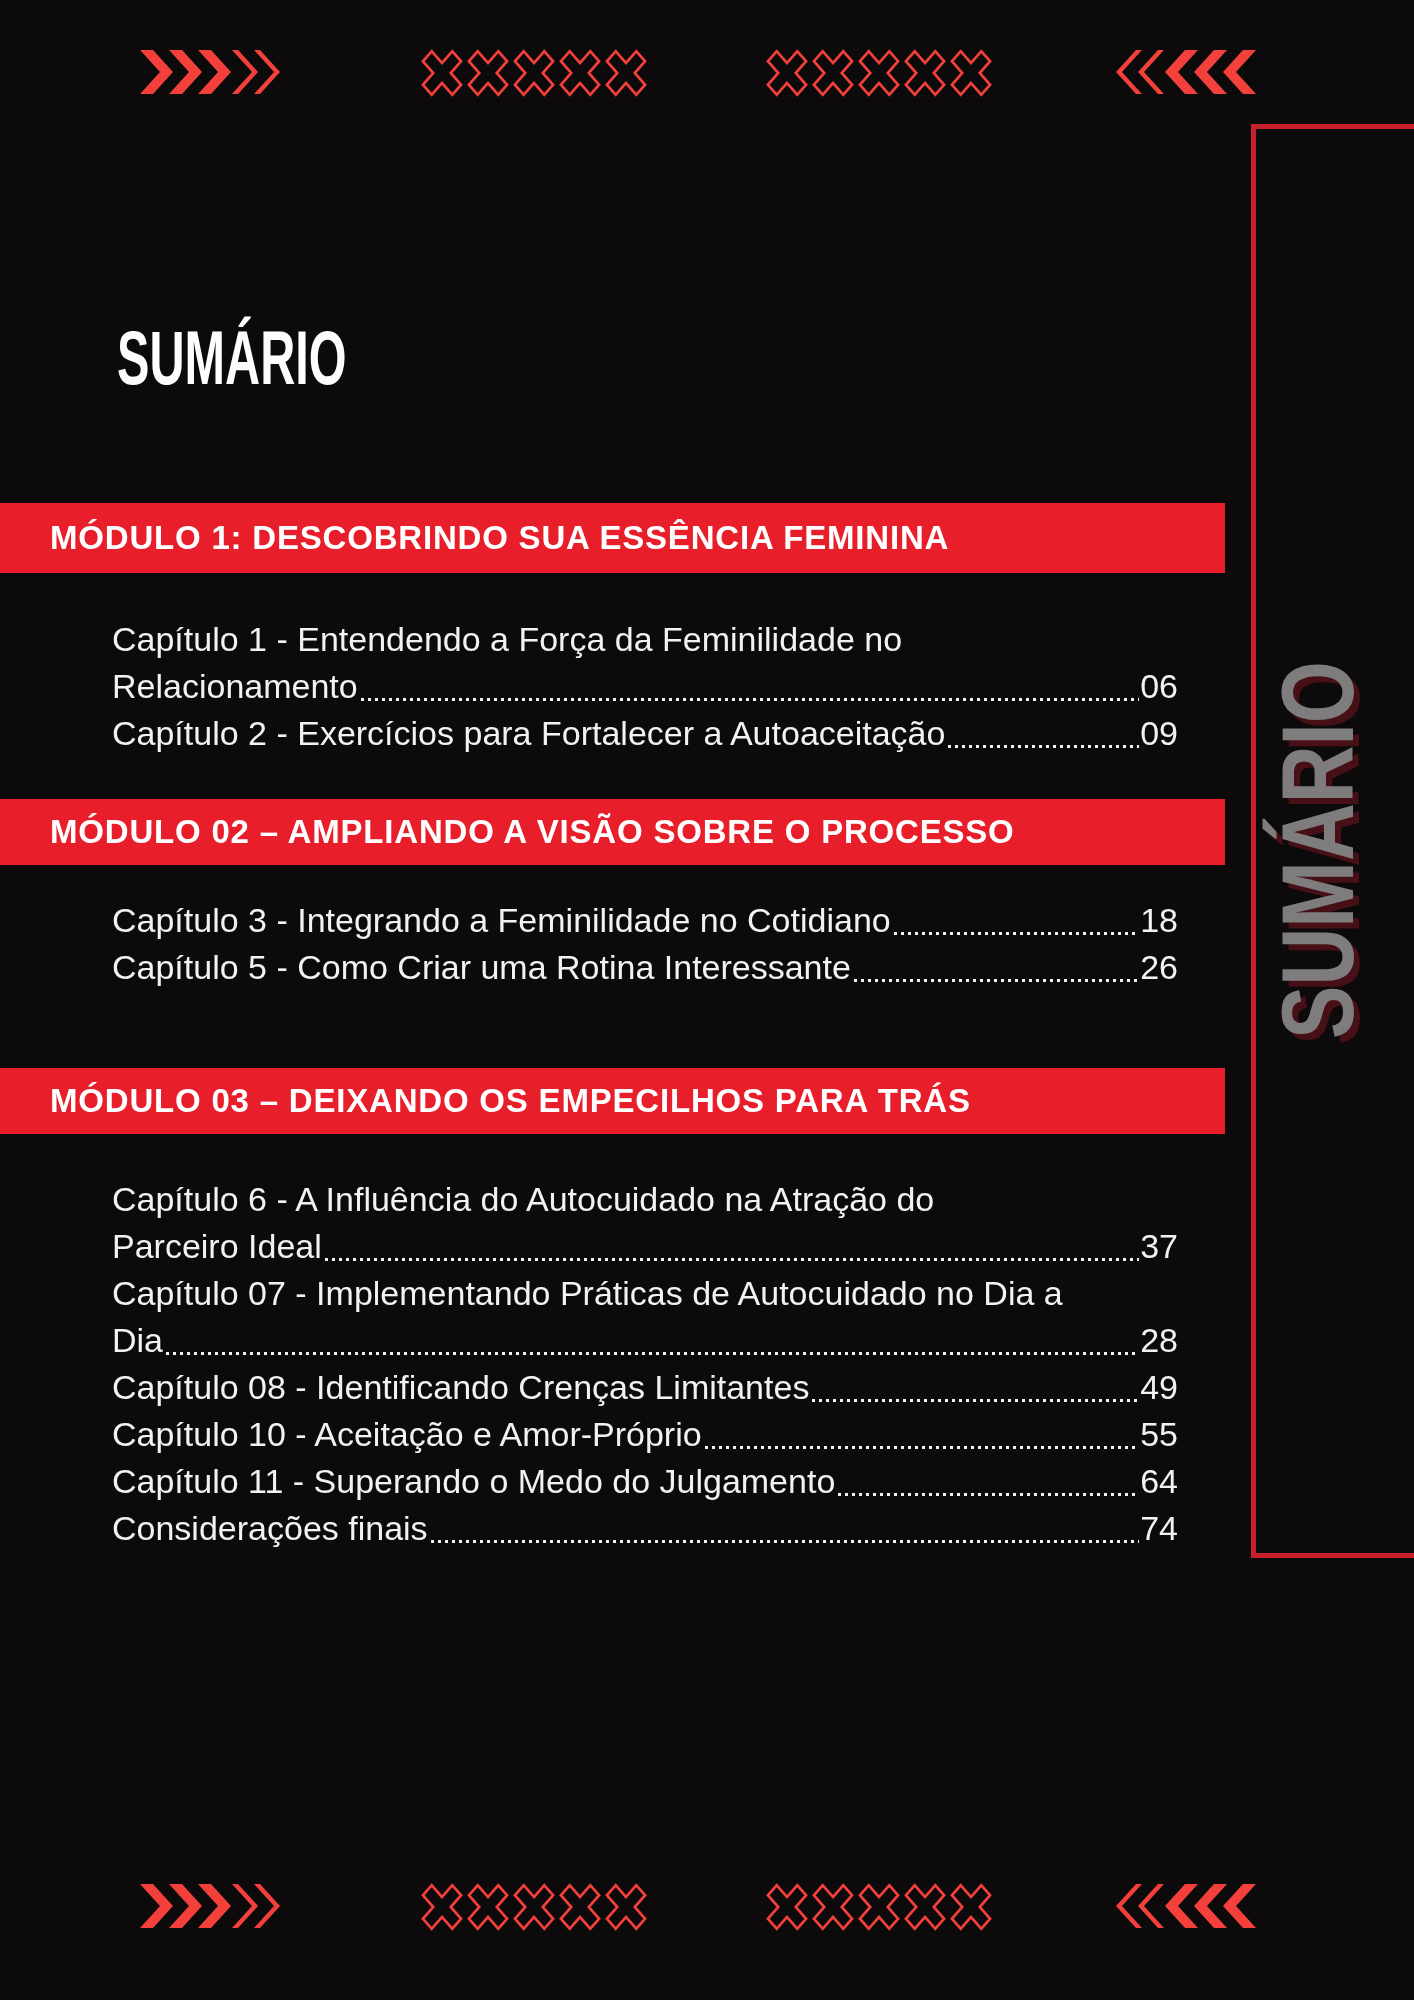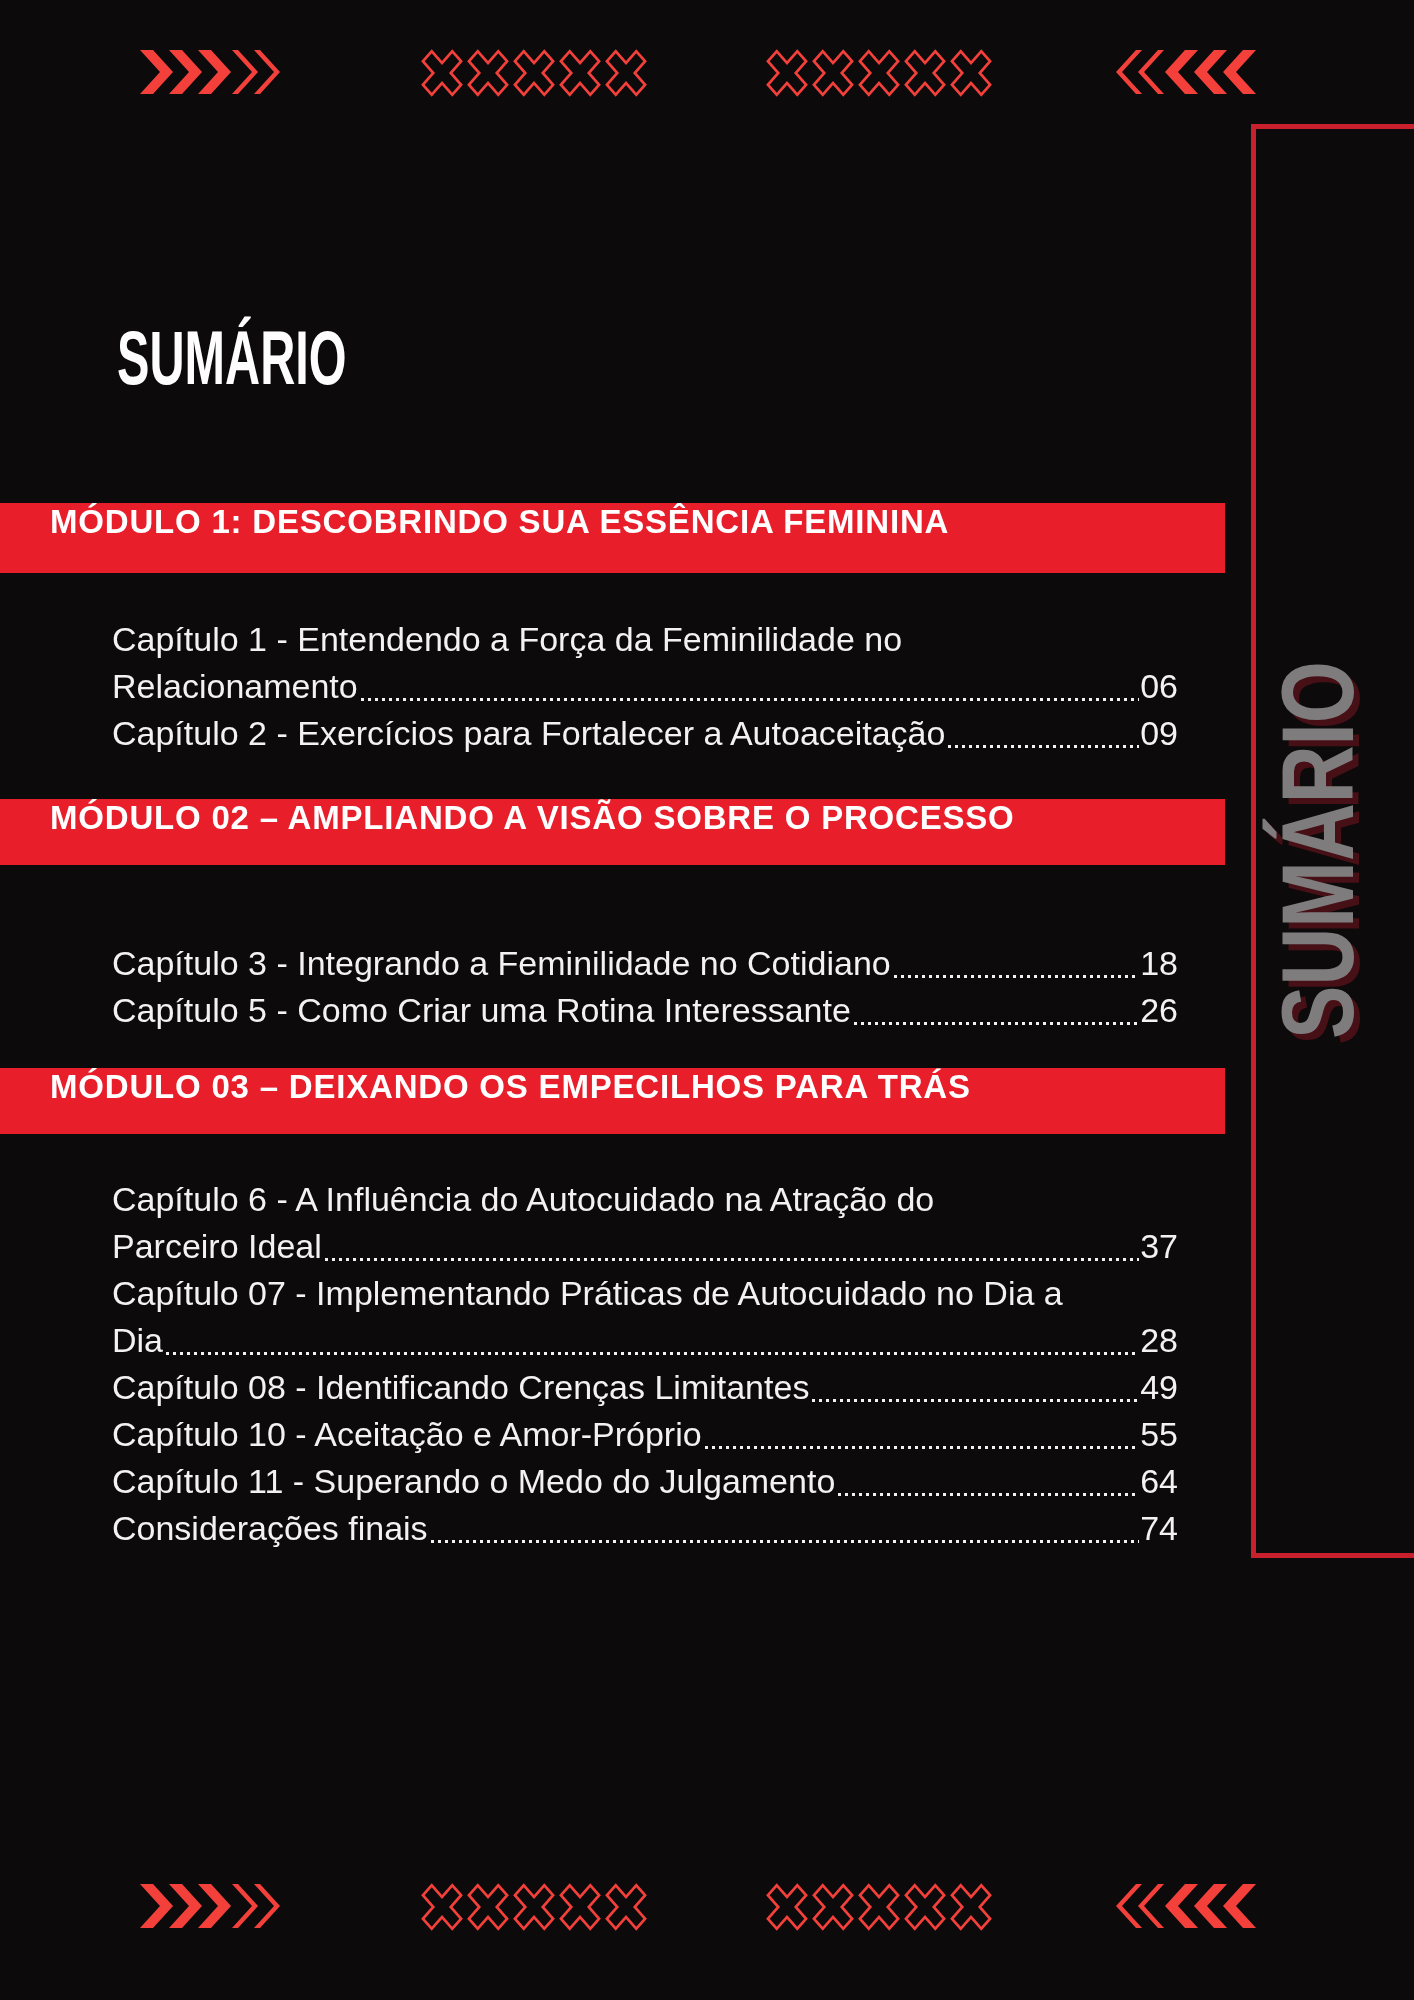--- a/index.html
+++ b/index.html
@@ -26,32 +26,32 @@
   
   .page-title{
     position:absolute;left:117px;top:314px;
     font-size:76px;font-weight:bold;color:#fdfdfd;
     letter-spacing:0px;white-space:nowrap;
     transform:scaleX(.64);transform-origin:left top;
   }
   
   .module-bar{
     position:absolute;left:0;width:1225px;height:66px;background:var(--bar);
-    display:flex;align-items:flex-start;padding-left:50px;
+    display:flex;align-items:center;padding-left:50px;
   }
   .module-heading{
     color:var(--heading);font-weight:bold;font-size:33px;letter-spacing:.8px;
     white-space:nowrap;
   }
   .m0 .module-bar{top:503px;height:70px}
   .m1 .module-bar{top:799px}
   .m2 .module-bar{top:1068px}
   .toc-block{position:absolute;left:112px;width:1066px}
   .m0 .toc-block{top:616px}
-  .m1 .toc-block{top:940px}
+  .m1 .toc-block{top:897px}
   .m2 .toc-block{top:1176px}
   .toc-row{display:flex;height:47px;line-height:47px;font-size:34px}
   .toc-text{white-space:nowrap}
   .toc-leader{
     flex:1;align-self:flex-end;height:4px;margin:0 1px 9px 3px;
     background-image:repeating-linear-gradient(90deg,var(--text) 0 3px,transparent 3px 7px);
     background-repeat:repeat-x;background-position:left bottom;background-size:7px 3px;
   }
   .toc-page{white-space:nowrap}
   

